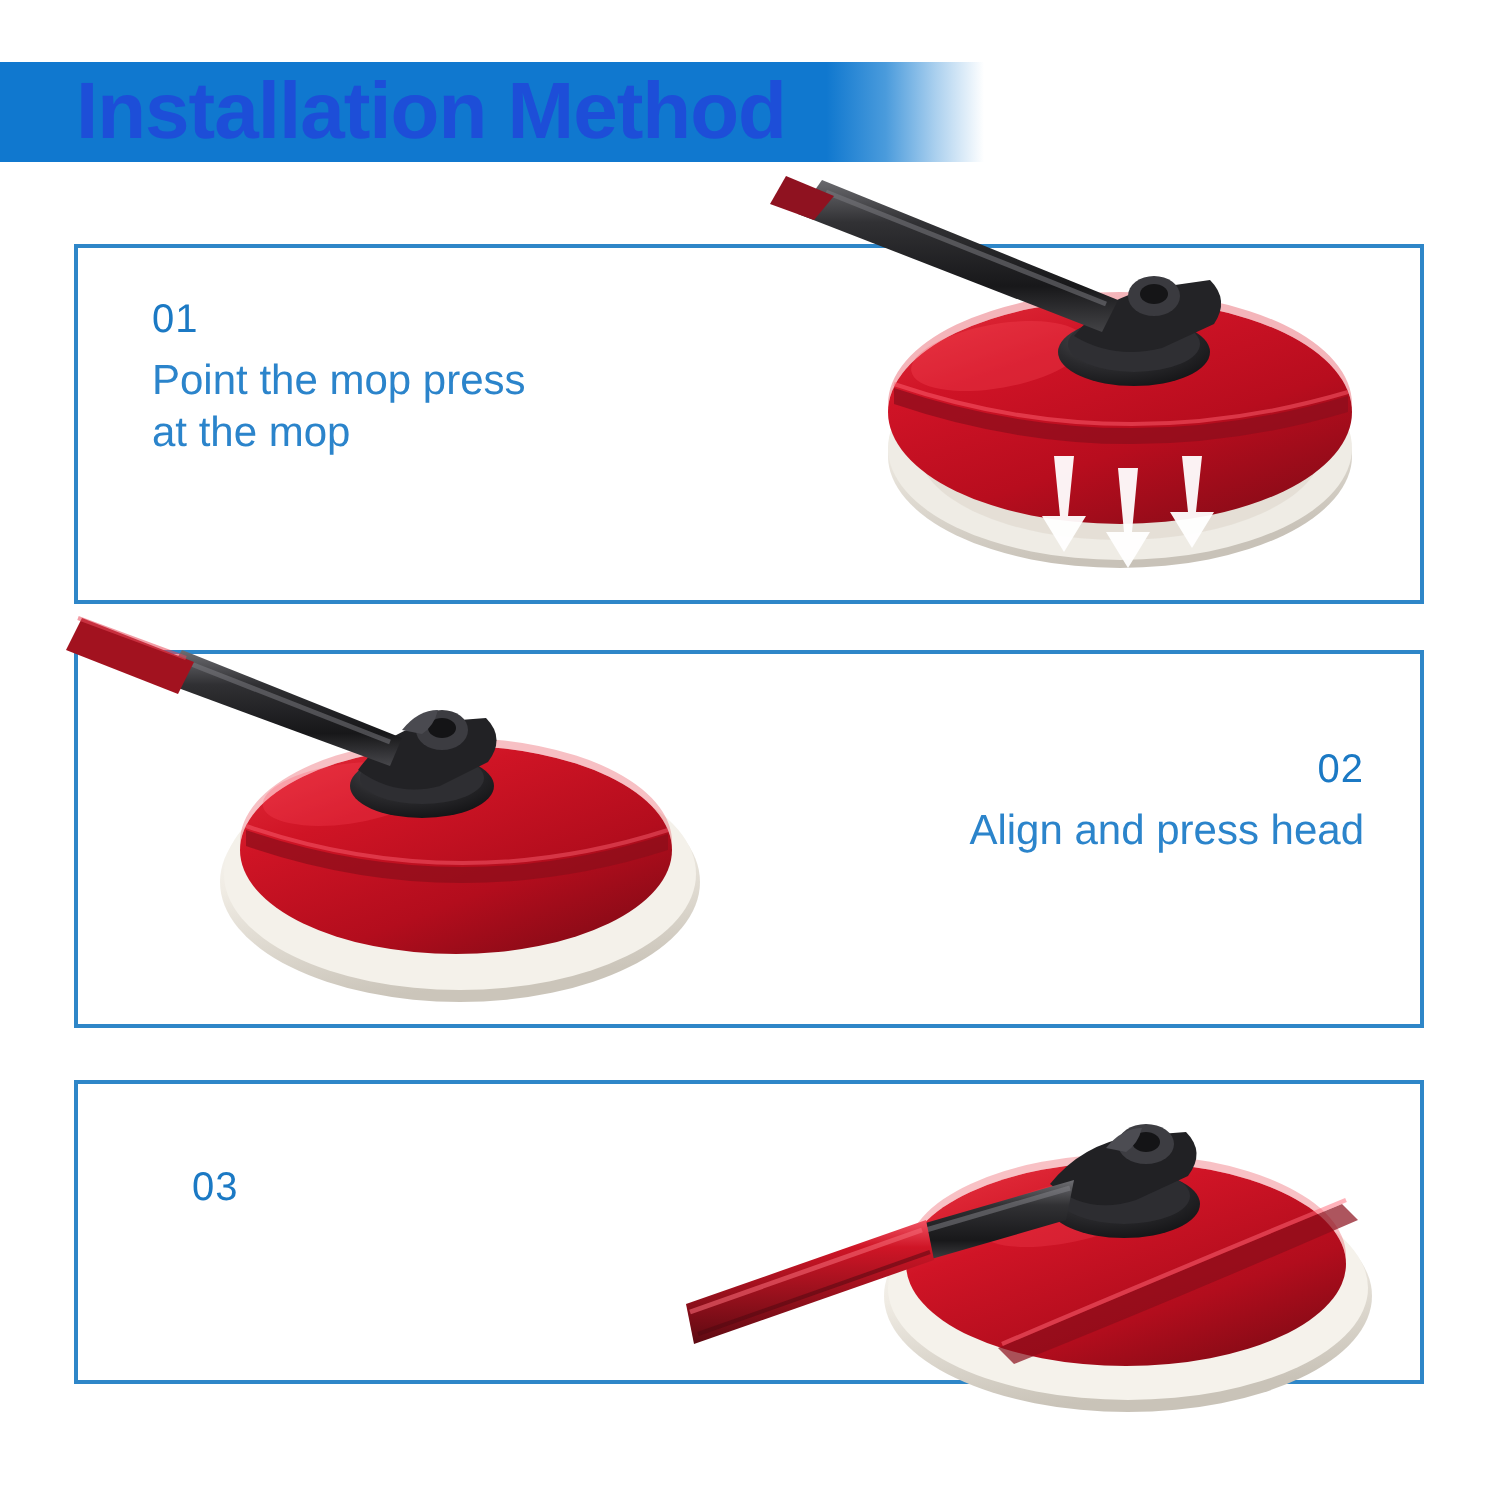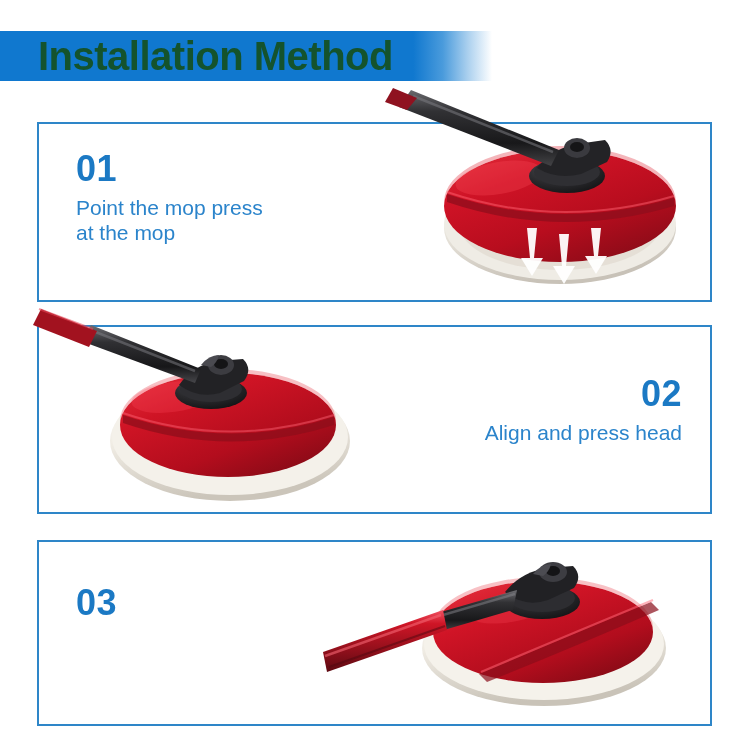--- a/index.html
+++ b/index.html
@@ -37,52 +37,52 @@
                 #ffffff 100%);
   }
   .header-title {
     position: absolute;
     left: 38px;
     top: 30px;
     height: 52px;
     line-height: 52px;
     font-size: 40px;
     font-weight: bold;
-    color: #14532d;
+    color: #1d4ed8;
     letter-spacing: -0.5px;
     white-space: nowrap;
   }
 
   
   .card {
     position: absolute;
     left: 37px;
     width: 675px;
     border: 2px solid #2e86c8;
     box-sizing: border-box;
     background: transparent;
   }
   .card-1 { top: 122px; height: 180px; }
   .card-2 { top: 325px; height: 189px; }
-  .card-3 { top: 540px; height: 186px; }
+  .card-3 { top: 540px; height: 152px; padding-left: 20px; }
 
   .card-inner {
     position: relative;
     width: 100%;
     height: 100%;
   }
 
   
   .step-text {
     position: absolute;
     color: #2079c4;
   }
   .step-num {
-    font-size: 36px;
-    font-weight: bold;
+    font-size: 20px;
+    font-weight: normal;
     line-height: 1.05;
     color: #1b79c4;
     letter-spacing: 0.5px;
   }
   .step-desc {
     font-size: 21px;
     font-weight: normal;
     line-height: 1.22;
     color: #2b84cb;
     margin-top: 7px;

